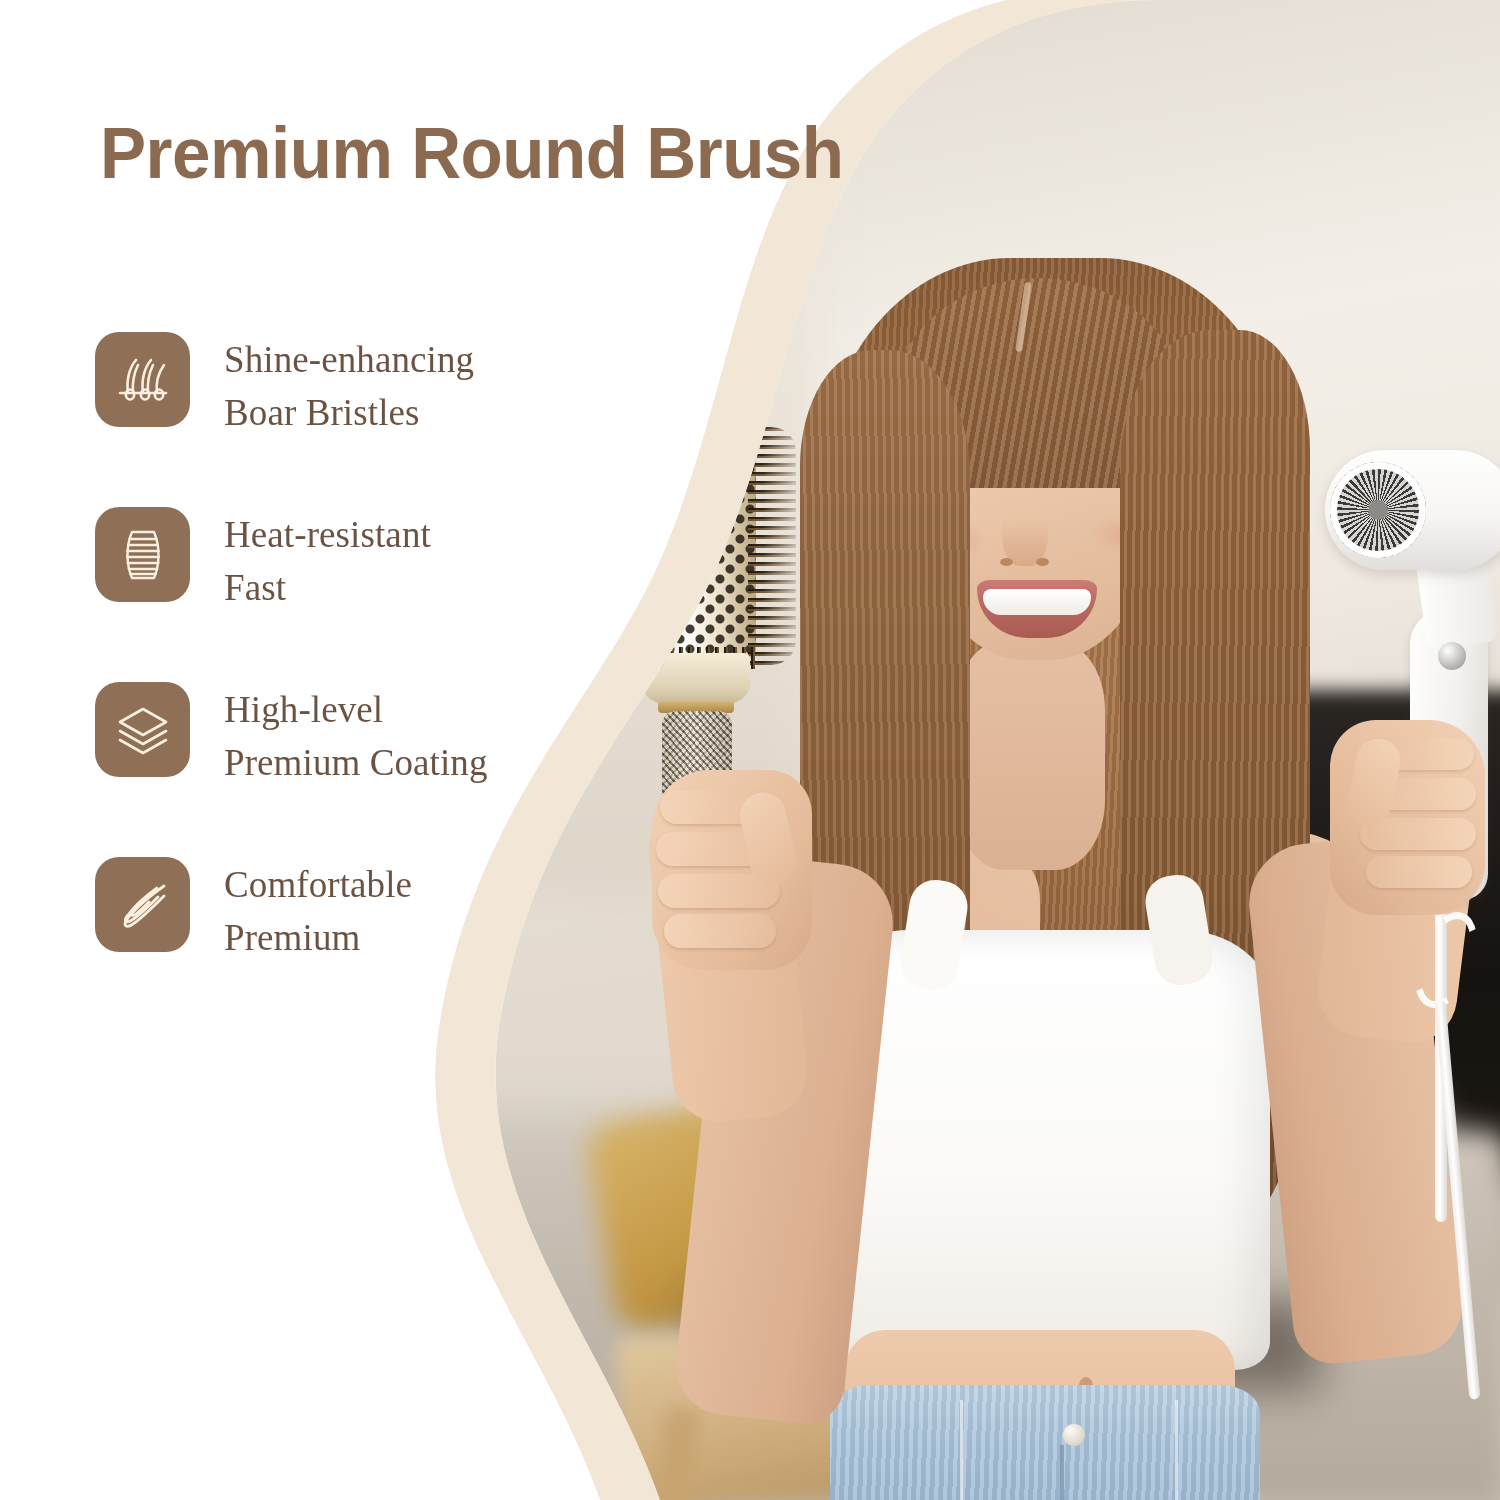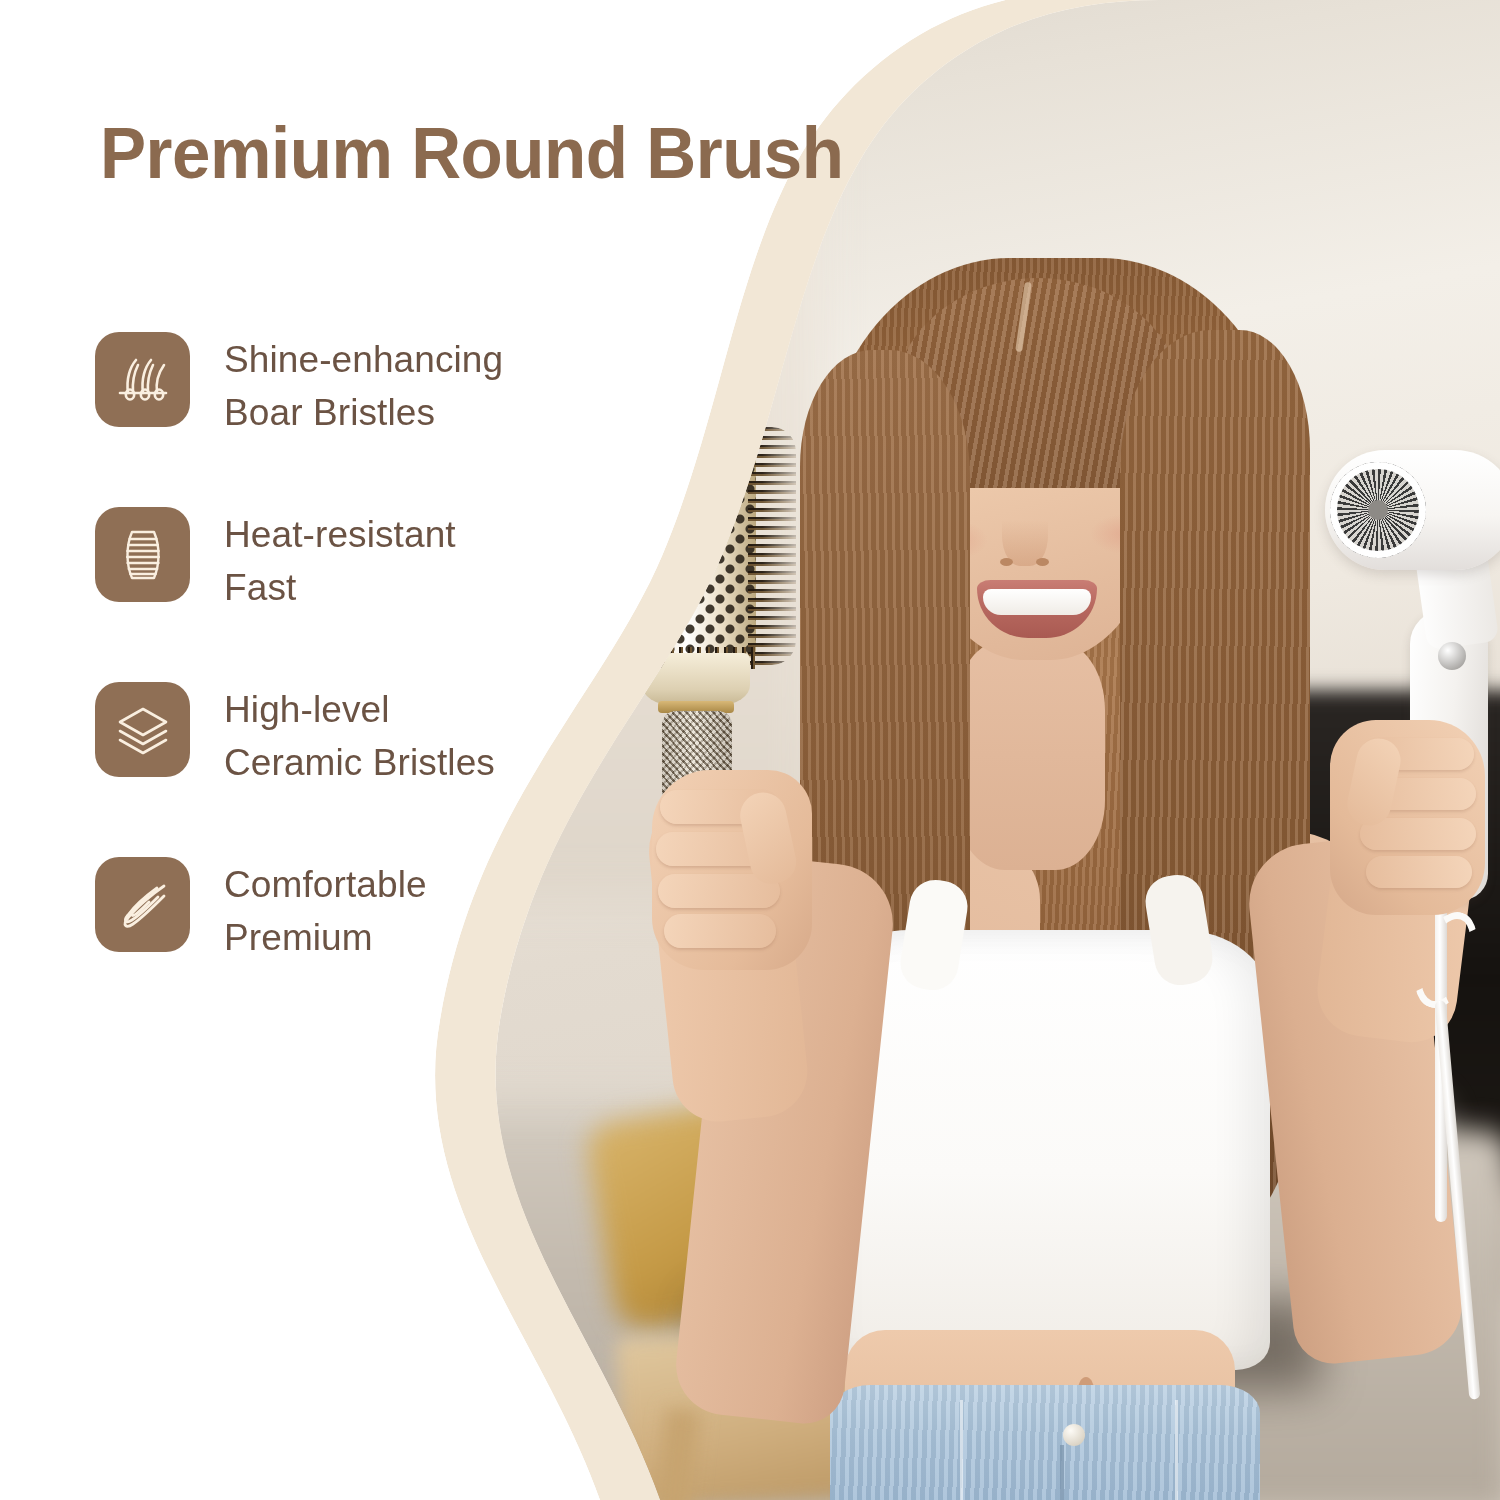--- a/index.html
+++ b/index.html
@@ -484,21 +484,21 @@
     border-radius: 24px;
     display: flex; align-items: center; justify-content: center;
   }
   .tile svg { display: block; }
   .feature-label {
     font-size: 37px;
     line-height: 1.43;
     color: #6B5344;
     padding-top: 2px;
     letter-spacing: .1px;
-    font-family: Liberation Sans, sans-serif;
+    font-family: Liberation Serif, serif;
     white-space: pre-line;
   }
 </style>
 </head>
 <body>
 
 <div id="root">
 
   <div class="photo-panel">
     <div class="photo-clip">
@@ -653,21 +653,21 @@
 
     <div class="feature">
       <div class="tile">
         <svg width="62" height="62" viewBox="0 0 62 62" fill="none" stroke="#FAEFE0" stroke-width="2.6" stroke-linecap="round" stroke-linejoin="round">
           <polygon points="31,10 54,23 31,36 8,23"></polygon>
           <polyline points="8,32 31,45 54,32"></polyline>
           <polyline points="8,41 31,54 54,41"></polyline>
         </svg>
       </div>
       <div class="feature-label">High-level
-Ceramic Bristles</div>
+Premium Coating</div>
     </div>
 
     <div class="feature">
       <div class="tile">
         <svg width="62" height="62" viewBox="0 0 62 62" fill="none" stroke="#FAEFE0" stroke-width="2.8" stroke-linecap="round" stroke-linejoin="round">
           <path d="M52 12 C40 20 24 34 16 44 C10 51 14 55 21 50 C30 44 44 30 52 22"></path>
           <path d="M45 14 C34 22 22 33 16 41 C11 47 14 50 20 46 C28 41 39 30 46 23"></path>
           <path d="M36 22 C30 27 24 33 21 37 C18 41 20 43 24 40 C28 37 33 32 37 28"></path>
         </svg>
       </div>

